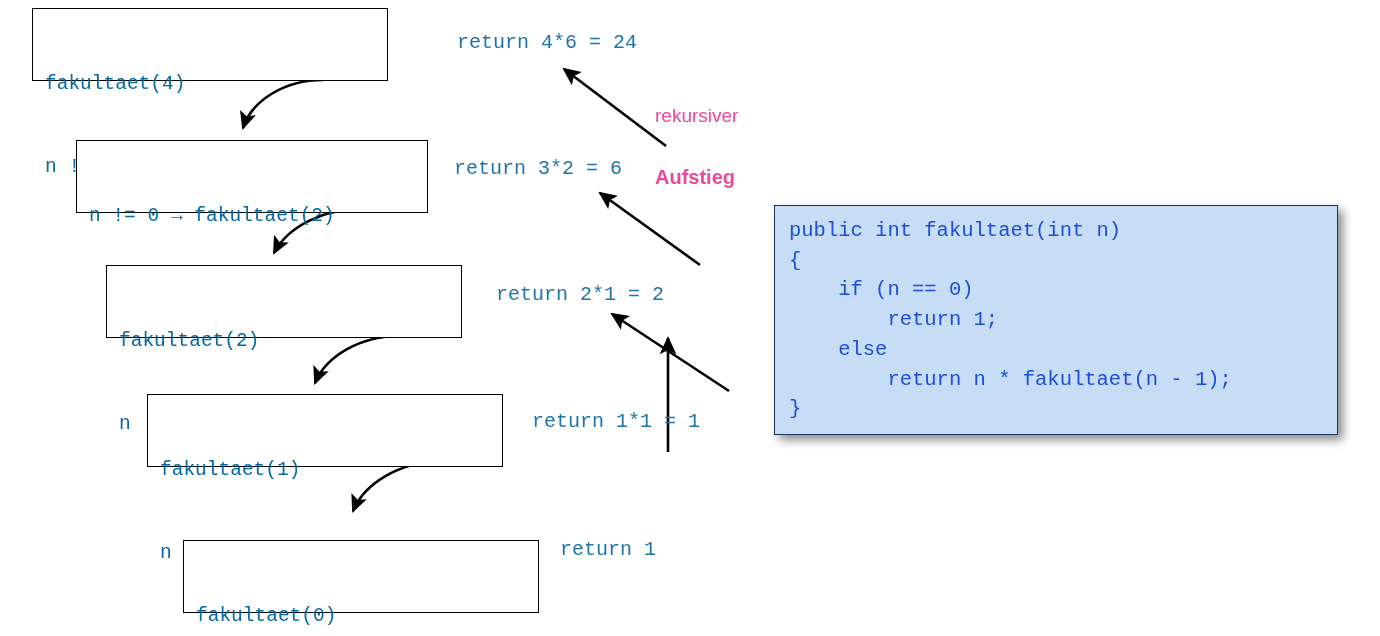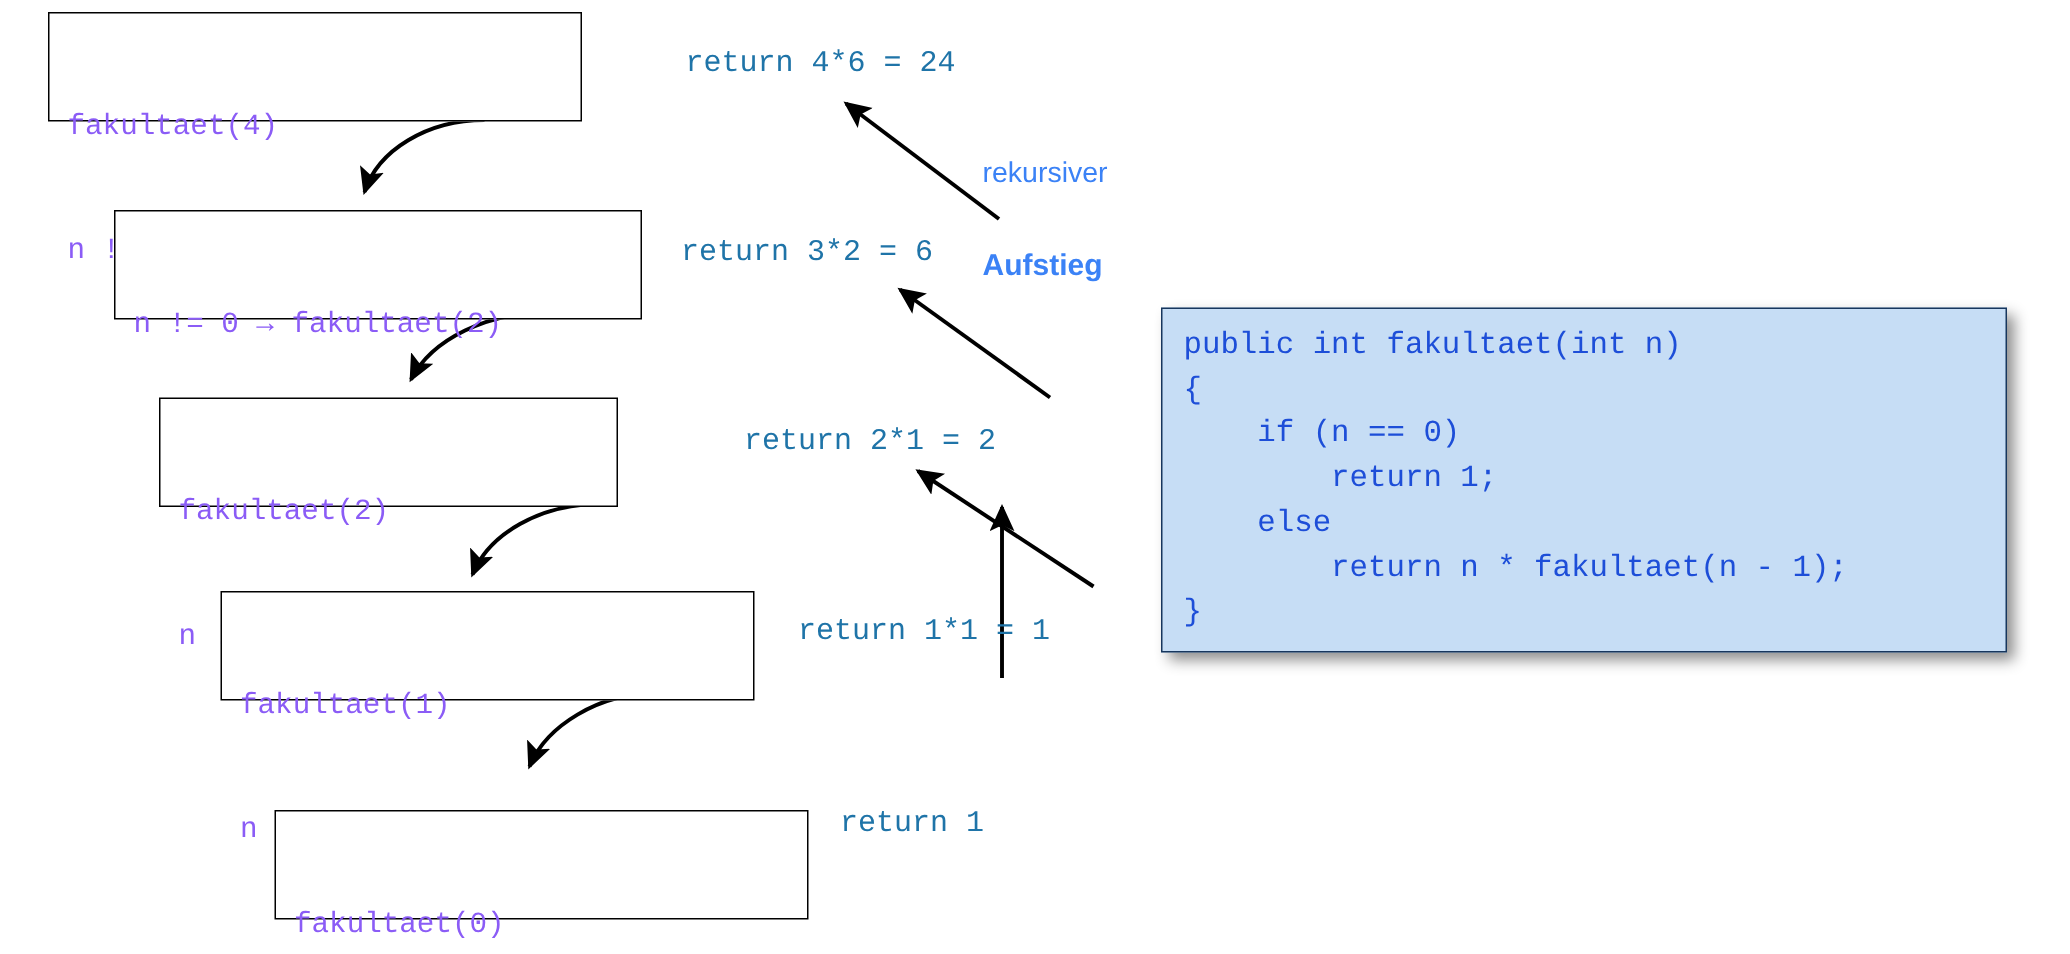--- a/index.html
+++ b/index.html
@@ -21,21 +21,21 @@
 
   
   .frame {
     position: absolute;
     box-sizing: border-box;
     border: 1.6px solid #000000;
     background: #ffffff;
     font-family: "Liberation Mono", "DejaVu Sans Mono", monospace;
     font-size: 19.5px;
     line-height: 1.42;
-    color: #8b5cf6;
+    color: #0369a1;
     padding: 7px 12px 8px 12px;
     white-space: pre;
     letter-spacing: 0px;
   }
   .frame .line1 { display: block; }
   .frame .line2 { display: block; }
 
   
   .ret {
     position: absolute;
@@ -43,21 +43,21 @@
     font-size: 20px;
     color: #1f74a8;
     white-space: pre;
     letter-spacing: 0px;
   }
 
   
   .annot {
     position: absolute;
     font-family: "Liberation Sans", sans-serif;
-    color: #3b82f6;
+    color: #ec4899;
     white-space: pre;
   }
   .annot .a1 {
     display: block;
     font-size: 19px;
     font-weight: 400;
     line-height: 1.25;
   }
   .annot .a2 {
     display: block;
@@ -118,21 +118,21 @@
 
   <div class="frame" style="left:32px; top:8px; width:356px; height:73px;">
     <span class="line1">fakultaet(4)</span>
     <span class="line2">n != 0 → fakultaet(3)</span>
   </div>
 
   <div class="frame" style="left:76px; top:140px; width:352px; height:73px;">
     <span class="line2">n != 0 → fakultaet(2)</span>
   </div>
 
-  <div class="frame" style="left:106px; top:265px; width:306px; height:73px;">
+  <div class="frame" style="left:106px; top:265px; width:356px; height:73px;">
     <span class="line1">fakultaet(2)</span>
     <span class="line2">n != 0 → fakultaet(1)</span>
   </div>
 
   <div class="frame" style="left:147px; top:394px; width:356px; height:73px;">
     <span class="line1">fakultaet(1)</span>
     <span class="line2">n != 0 → fakultaet(0)</span>
   </div>
 
   <div class="frame" style="left:183px; top:524px; width:356px; height:73px;margin-top:16px;">

